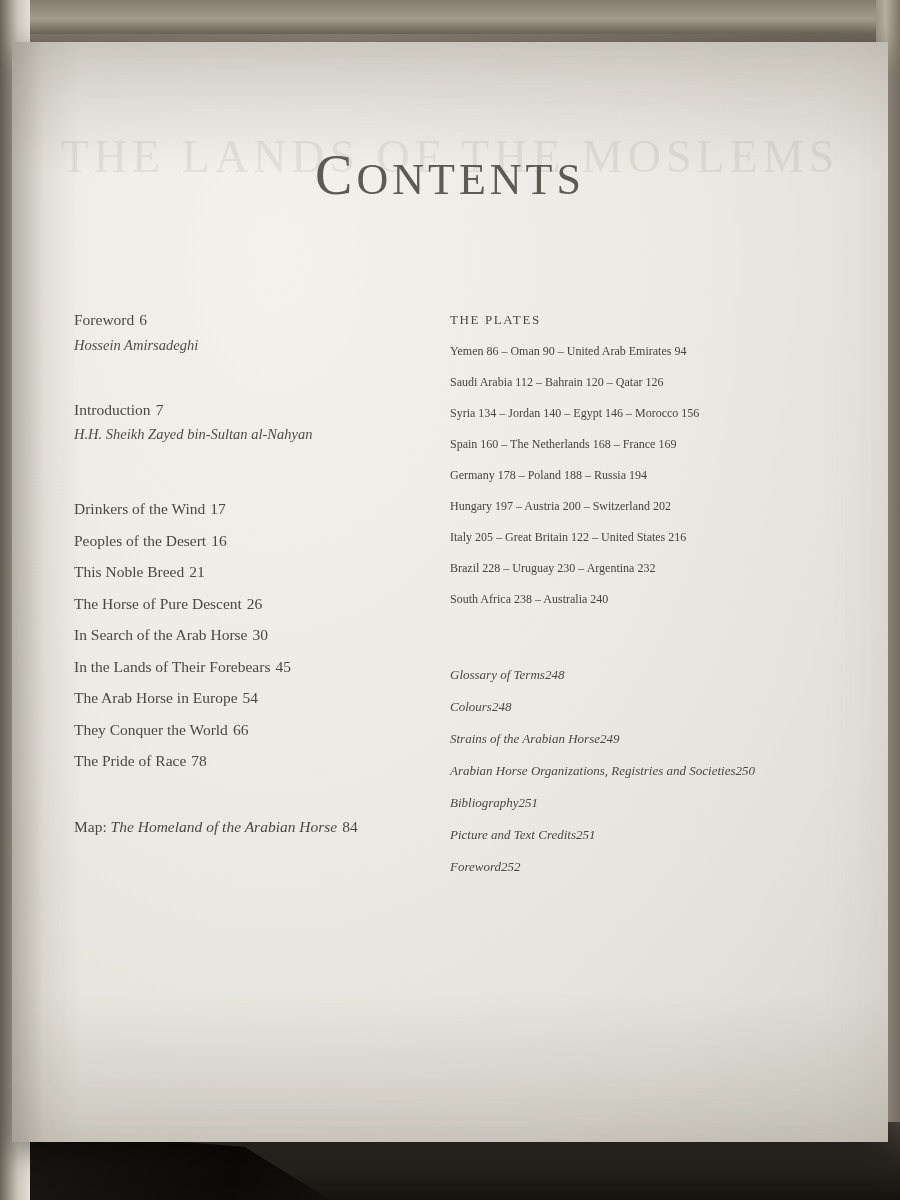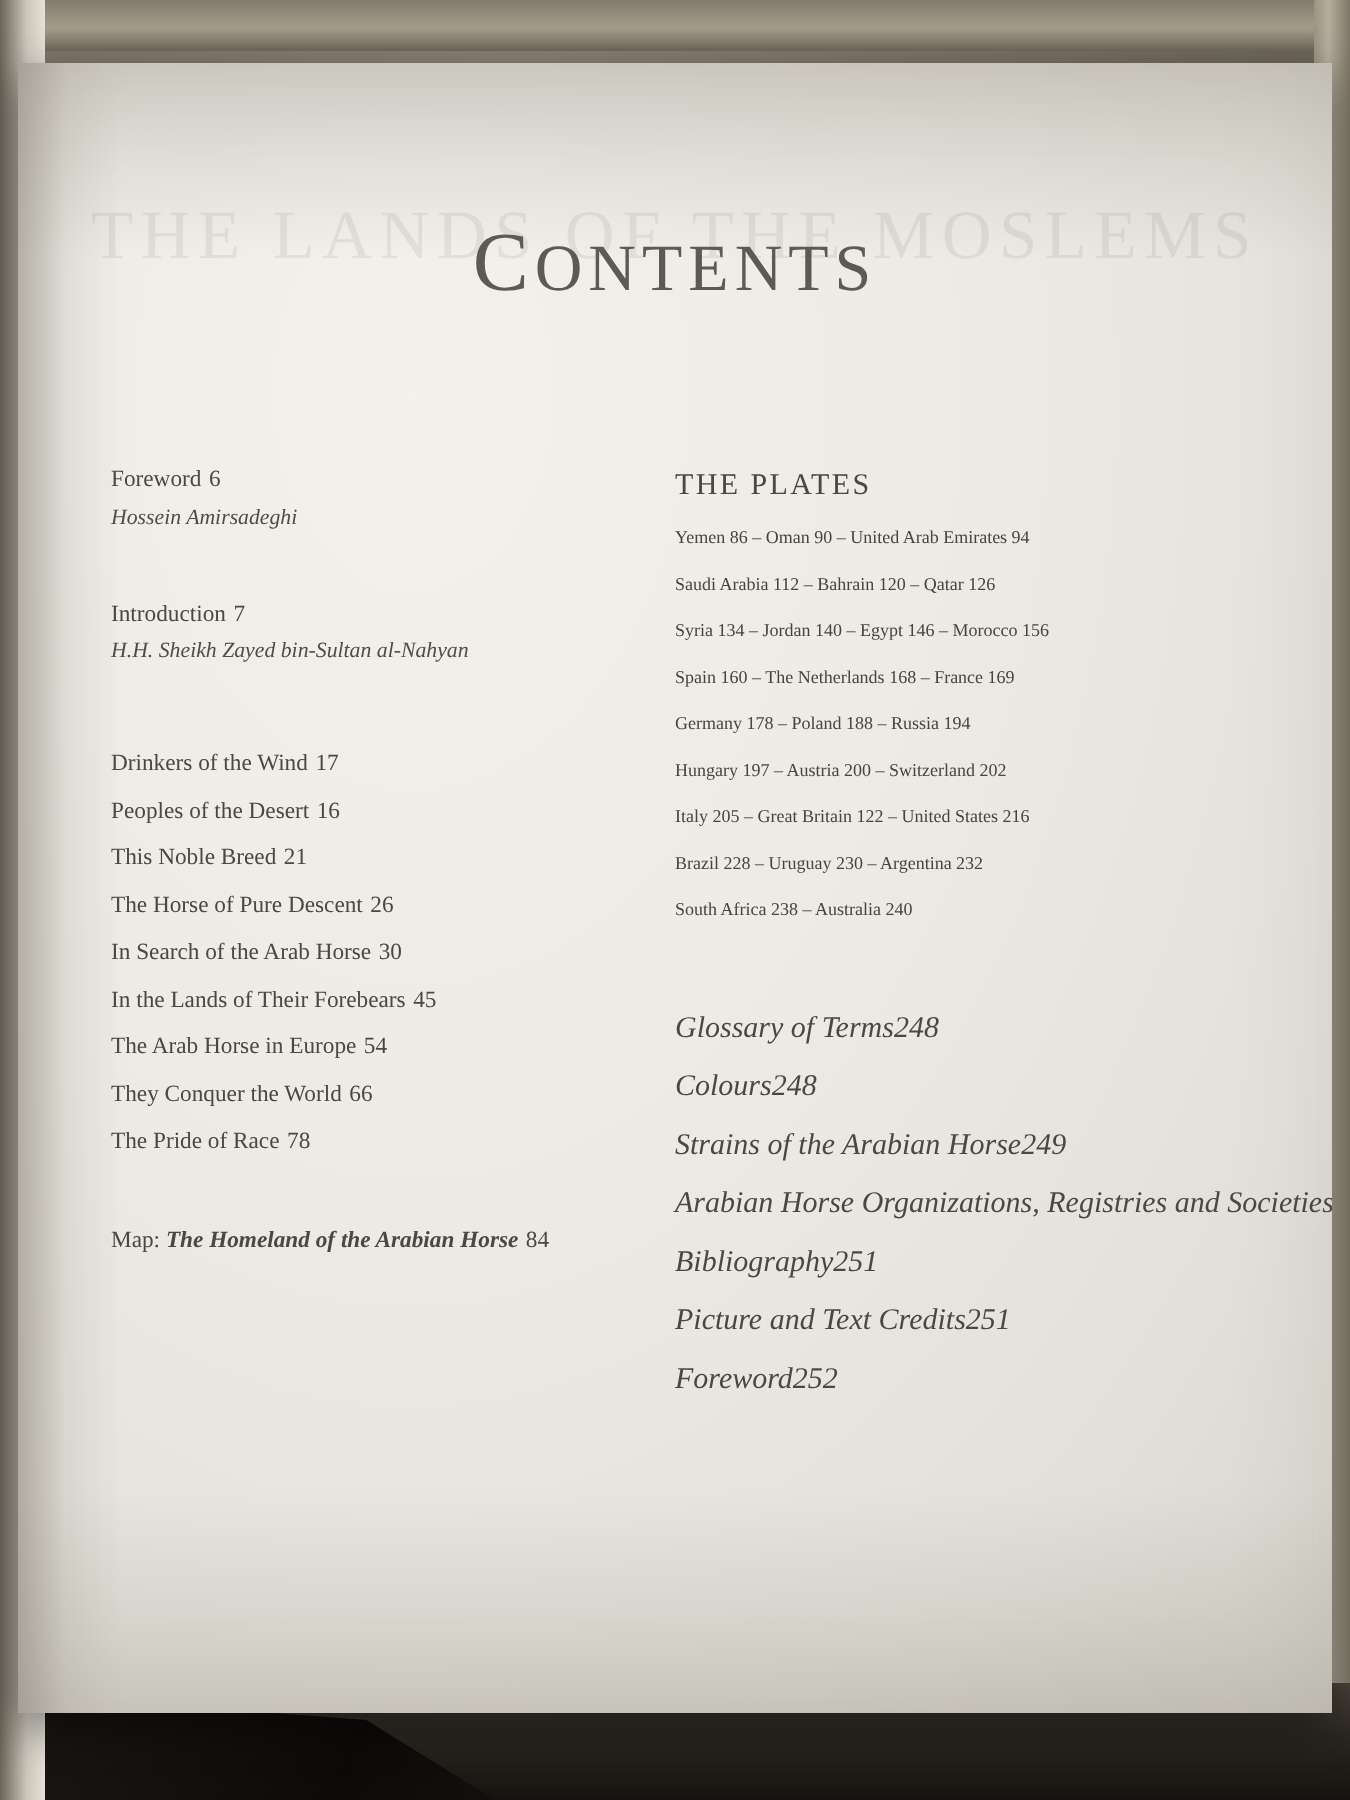--- a/index.html
+++ b/index.html
@@ -137,47 +137,47 @@
   .col-right { left: 438px; width: 400px; }
 
   .entry {
     color: #4a4842;
     font-size: 15.5px;
     line-height: 1.0;
     margin-bottom: 15px;
     white-space: nowrap;
   }
   .entry .pg { margin-left: 5px; }
-  .italic { font-style: italic; font-weight: bold; }
+  .italic { font-style: italic; }
   .byline {
     color: #4f4c46;
     font-style: italic;
     font-size: 14.5px;
     margin-top: -6px;
     margin-bottom: 14px;
   }
   .gap-md { height: 34px; }
   .gap-lg { height: 44px; }
 
   .section-head {
     color: #4a4842;
-    font-size: 20px;
+    font-size: 13px;
     letter-spacing: 1.6px;
     margin-bottom: 16px;
   }
   .plate-line {
     color: #46443e;
     font-size: 12px;
     margin-bottom: 16px;
     white-space: nowrap;
   }
   .back-line {
     color: #4b4841;
     font-style: italic;
-    font-size: 20px;
+    font-size: 13px;
     margin-bottom: 16px;
     white-space: nowrap;
   }
   .left-list .entry { margin-bottom: 16px; }
 </style>
 </head>
 <body>
 
 <div id="photo">
   <div class="surround-top"></div>

